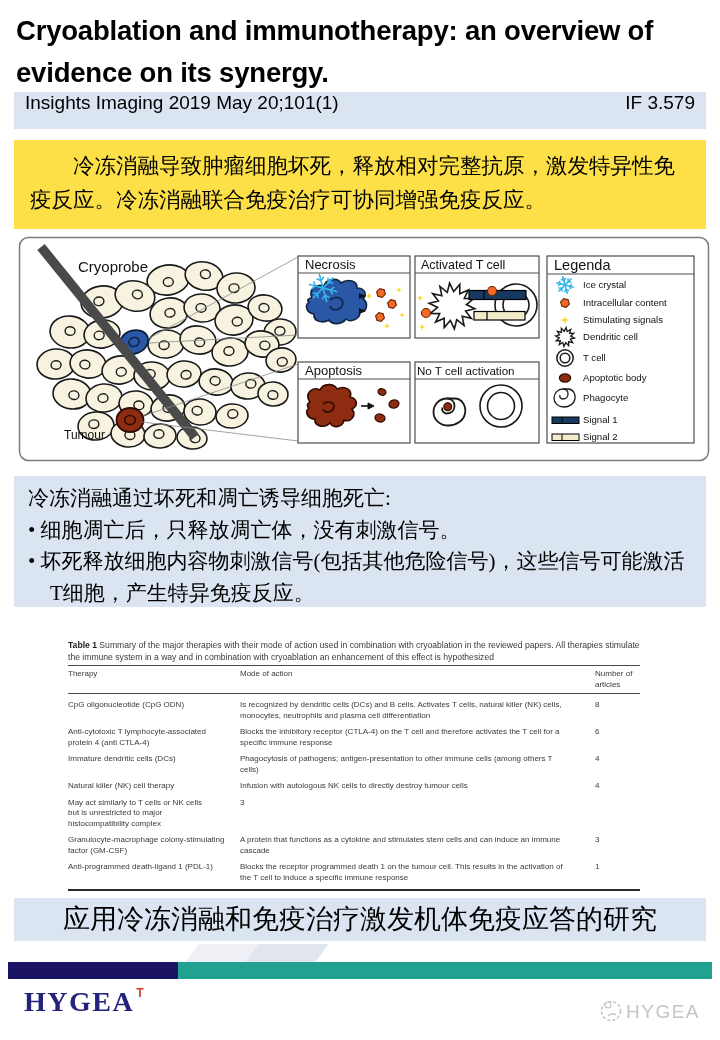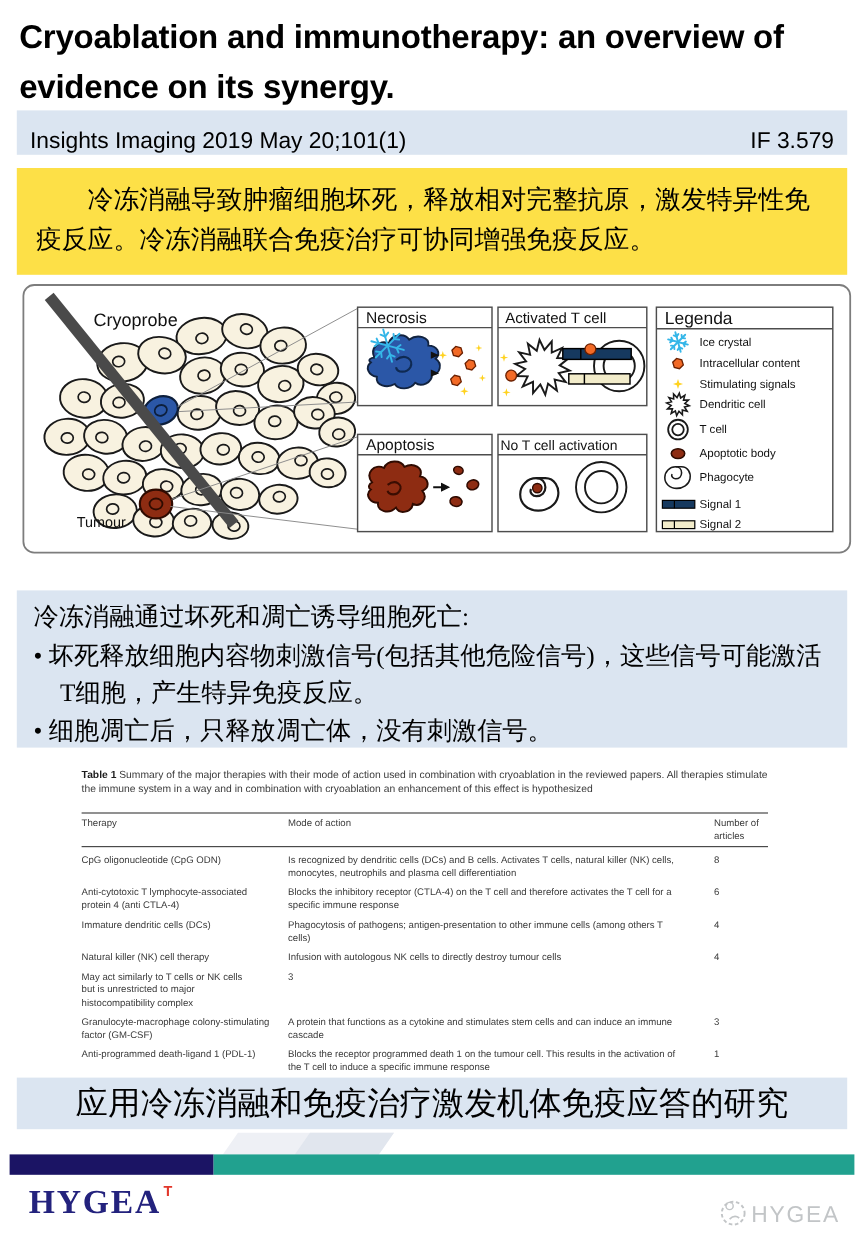--- a/index.html
+++ b/index.html
@@ -1,28 +1,28 @@
 <!DOCTYPE html>
 <html><head>
 <meta charset="utf-8">
 <style>
   *{margin:0;padding:0;box-sizing:border-box}
   html,body{width:720px;height:1040px;background:#fff}
   body{position:relative;overflow:hidden;font-family:"Liberation Sans",sans-serif;color:#000}
   .abs{position:absolute}
   .title{left:16px;top:10px;width:692px;font-size:27.5px;line-height:42px;font-weight:700;letter-spacing:-0.2px}
-  .jbar{left:14px;top:92px;width:692px;height:37px;background:#dbe5f1;display:flex;align-items:flex-end;justify-content:space-between;padding:0 11px;font-size:19px}
+  .jbar{left:14px;top:92px;width:692px;height:37px;background:#dbe5f1;display:flex;align-items:flex-start;justify-content:space-between;padding:0 11px;font-size:19px}
   .box1{left:14px;top:140px;width:692px;height:89px;background:#fde047;padding:9px 16px 0;font-family:"Liberation Serif",serif;font-size:21.5px;line-height:34px}
   .box1 p{text-indent:2em}
   .figwrap{left:18px;top:236px;width:692px;height:226px}
-  .box2{left:14px;top:492px;width:692px;height:131px;background:#dbe5f1;padding:7px 14px 0;font-family:"Liberation Serif",serif;font-size:21px;line-height:31.5px}
+  .box2{left:14px;top:476px;width:692px;height:131px;background:#dbe5f1;padding:7px 14px 0;font-family:"Liberation Serif",serif;font-size:21px;line-height:31.5px}
   .mb-bullet{padding-left:1.05em;text-indent:-1.05em}
   .mb-bullet::before{content:"• "}
   .ptable{left:68px;top:640px;width:572px;font-size:8px;line-height:10.5px;color:#3a3a3a}
-  .tcap{font-size:8.6px;line-height:11.6px;margin-bottom:14px}
+  .tcap{font-size:8.6px;line-height:11.6px;margin-bottom:2px}
   .tcap b{color:#1d1d1d}
   .tgrid{display:grid;grid-template-columns:172px 355px 45px}
   .thead{border-top:1px solid #4a4a4a;border-bottom:1px solid #4a4a4a;padding:3px 0;margin-bottom:6px}
   .trow{margin-bottom:6px}
   .c1{padding-right:8px}
   .c2{padding-right:26px}
   .tbot{border-top:2px solid #2b2b2b}
   .concl{left:14px;top:898px;width:692px;height:43px;background:#dbe5f1;font-family:"Liberation Serif",serif;font-size:27px;line-height:43px;text-align:center}
   .decor1{left:192px;top:944px;width:130px;height:18px;background:#eef0f5;transform:skewX(-35deg)}
   .decor2{left:252px;top:944px;width:70px;height:18px;background:#e1e6ee;transform:skewX(-35deg)}
@@ -355,22 +355,22 @@
       <text x="565" y="165">Phagocyte</text>
       <text x="565" y="187">Signal 1</text>
       <text x="565" y="204">Signal 2</text>
     </g>
   </g>
 </svg>
 </div>
 
 <div class="abs box2">
   <div>冷冻消融通过坏死和凋亡诱导细胞死亡:</div>
+  <div class="mb-bullet">细胞凋亡后，只释放凋亡体，没有刺激信号。</div>
   <div class="mb-bullet">坏死释放细胞内容物刺激信号(包括其他危险信号)，这些信号可能激活T细胞，产生特异免疫反应。</div>
-  <div class="mb-bullet">细胞凋亡后，只释放凋亡体，没有刺激信号。</div>
 </div>
 
 <div class="abs ptable">
   <div class="tcap"><b>Table 1</b><span> Summary of the major therapies with their mode of action used in combination with cryoablation in the reviewed papers. All therapies stimulate the immune system in a way and in combination with cryoablation an enhancement of this effect is hypothesized</span></div>
   <div class="tgrid thead">
     <div class="c1">Therapy</div>
     <div class="c2">Mode of action</div>
     <div>Number of articles</div>
   </div>
   <div class="tgrid trow">

